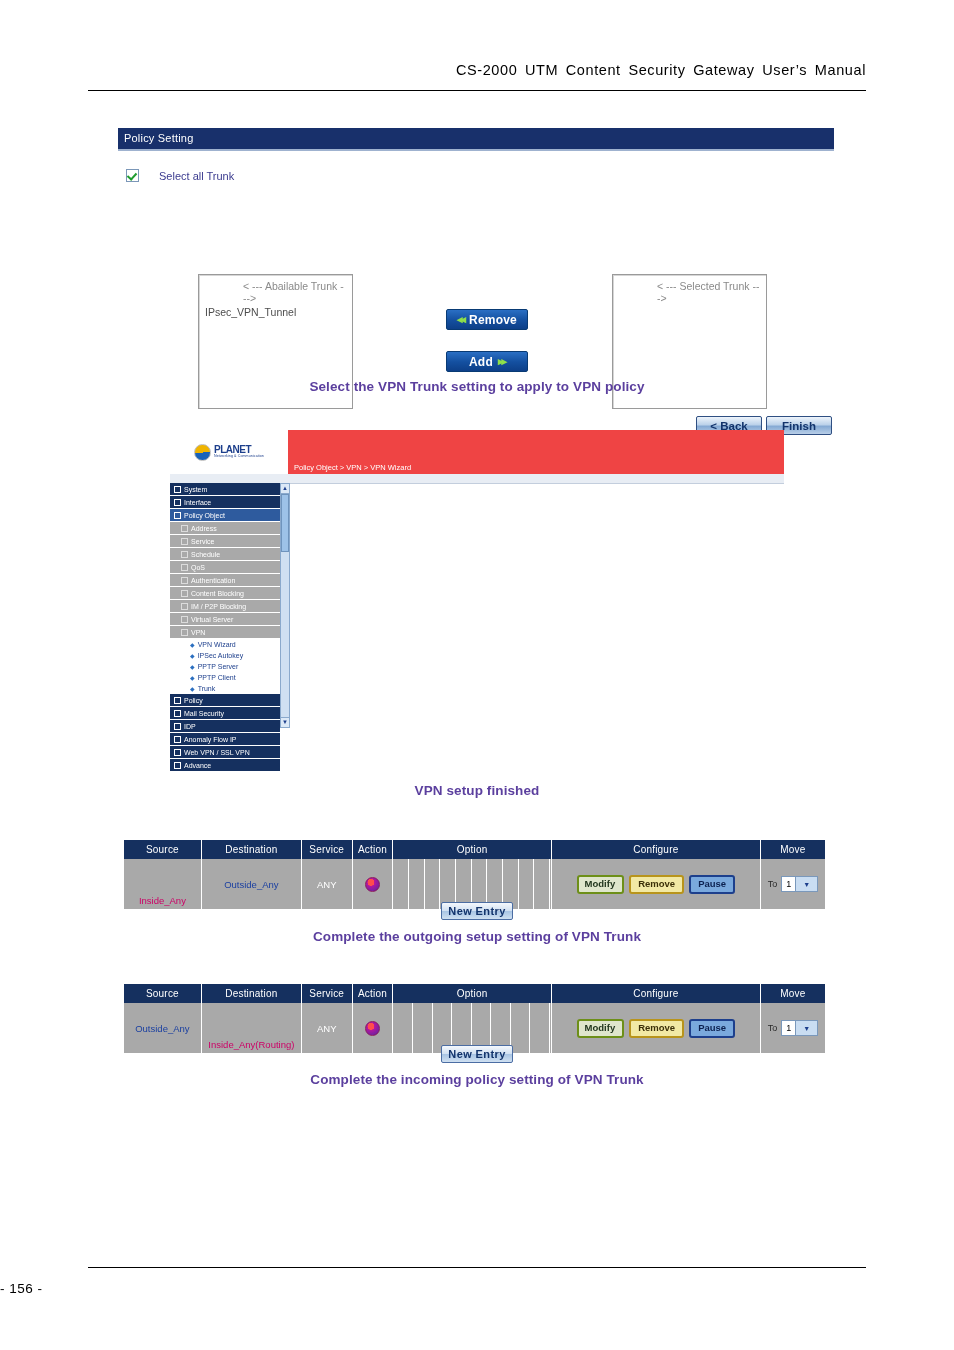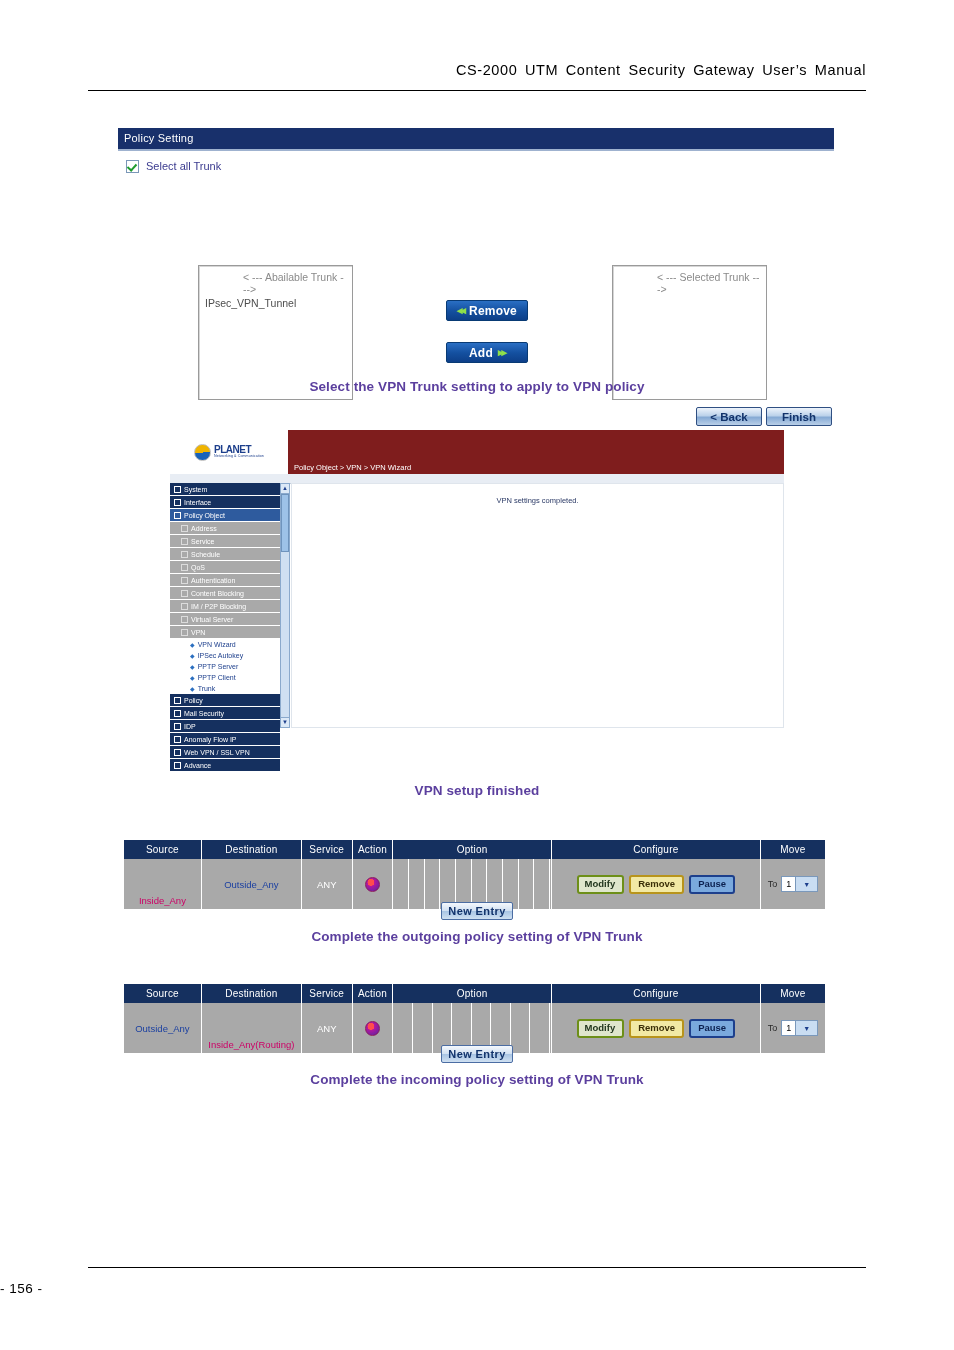--- a/index.html
+++ b/index.html
@@ -57,23 +57,23 @@
   .bar-title {
     background: #18306b;
     color: #ffffff;
     font-size: 11px;
     padding: 4px 6px 5px 6px;
     letter-spacing: .2px;
   }
   .bar-underline { height: 2px; background: #9fb2cf; }
   .sel-all-row {
     display: flex;
-    align-items: flex-start;
-    gap: 7px;
-    margin-top: 9px;
+    align-items: center;
+    gap: 20px;
+    margin-top: 18px;
     padding-left: 8px;
   }
   .cb {
     width: 11px; height: 11px;
     border: 1px solid #7b97b8;
     background: #ffffff;
     position: relative;
     display: inline-block;
   }
   .cb::after {
@@ -164,21 +164,21 @@
   .logo-text { line-height: 1; }
   .logo-name {
     font-size: 10px; font-weight: bold; color: #1d3f8c;
     letter-spacing: -.5px;
   }
   .logo-tag { font-size: 3.6px; color: #1d3f8c; letter-spacing: .1px; }
 
   .p2-topbar {
     position: absolute; left: 118px; top: 0;
     width: 496px; height: 44px;
-    background: #7f1d1d;
+    background: #ef4444;
   }
   .p2-breadcrumb {
     position: absolute; left: 6px; bottom: 2px;
     color: #ffffff; font-size: 7.5px;
   }
   .p2-divider {
     position: absolute; left: 0; top: 44px;
     width: 614px; height: 9px;
     background: #e8edf4;
     border-bottom: 1px solid #c3cedd;
@@ -493,23 +493,20 @@
         <span>Advance</span>
       </div>
     </div>
 
   <div class="p2-scroll">
     <div class="sb-btn">▲</div>
     <div class="sb-thumb"></div>
     <div class="sb-btn bottom">▼</div>
   </div>
 
-  <div class="p2-content">
-    <div class="p2-msg">VPN settings completed.</div>
-  </div>
 </div>
 
 <div class="caption" style="top:783px">VPN setup finished</div>
 
 <div class="ptable" id="ptable0" style="top:840px">
     <div class="row">
       <div class="hcell" style="width: 80px;">Source</div>
       <div class="hcell" style="width: 103px;">Destination</div>
       <div class="hcell" style="width: 52px;">Service</div>
       <div class="hcell" style="width: 42px;">Action</div>
@@ -556,21 +553,21 @@
           <span class="move-to">To</span>
           <span class="move-sel">
             <span>1</span>
             <span class="chev">▼</span>
           </span>
         </span>
       </div>
     </div>
   </div>
 <div class="newentry" id="newentry0" style="left:441px; top:902px; width:72px;">New  Entry</div>
-<div class="caption" style="top:929px">Complete the outgoing policy setting of VPN Trunk</div>
+<div class="caption" style="top:929px">Complete the outgoing setup setting of VPN Trunk</div>
 
 <div class="ptable" id="ptable1" style="top:984px">
     <div class="row">
       <div class="hcell" style="width: 80px;">Source</div>
       <div class="hcell" style="width: 103px;">Destination</div>
       <div class="hcell" style="width: 52px;">Service</div>
       <div class="hcell" style="width: 42px;">Action</div>
       <div class="hcell" style="width: 163px;">Option</div>
       <div class="hcell" style="width: 215px;">Configure</div>
       <div class="hcell" style="width: 67px;">Move</div>

